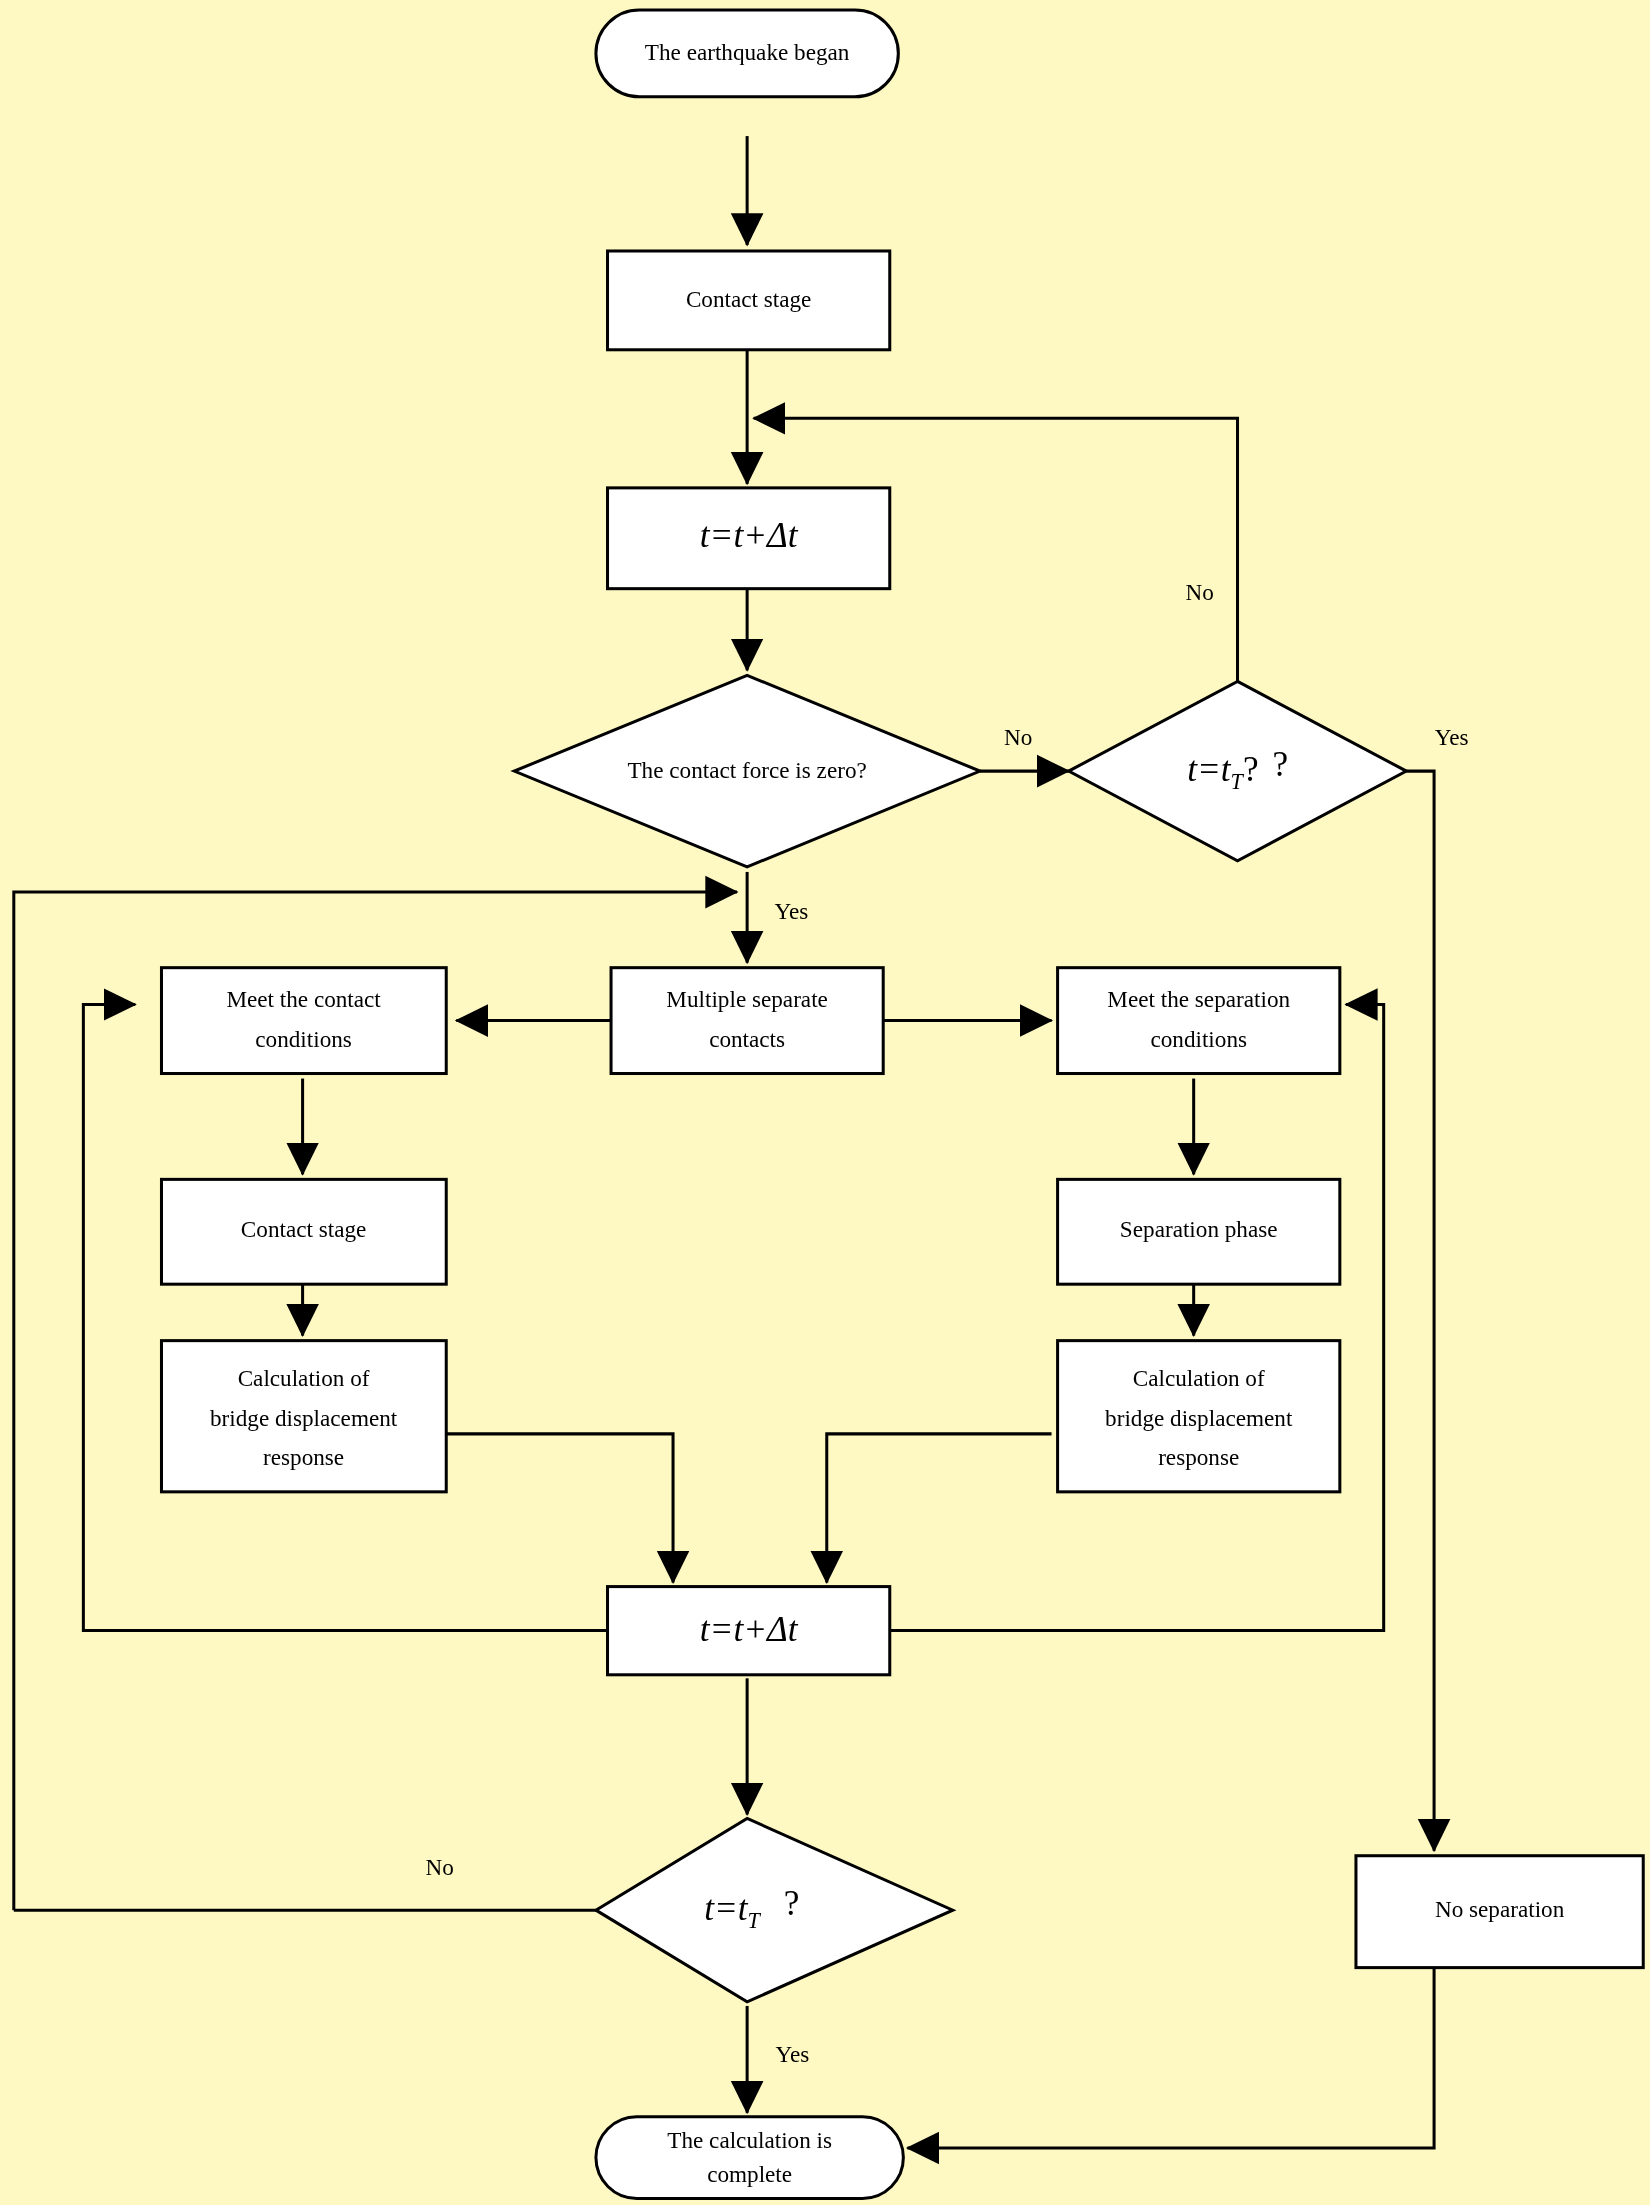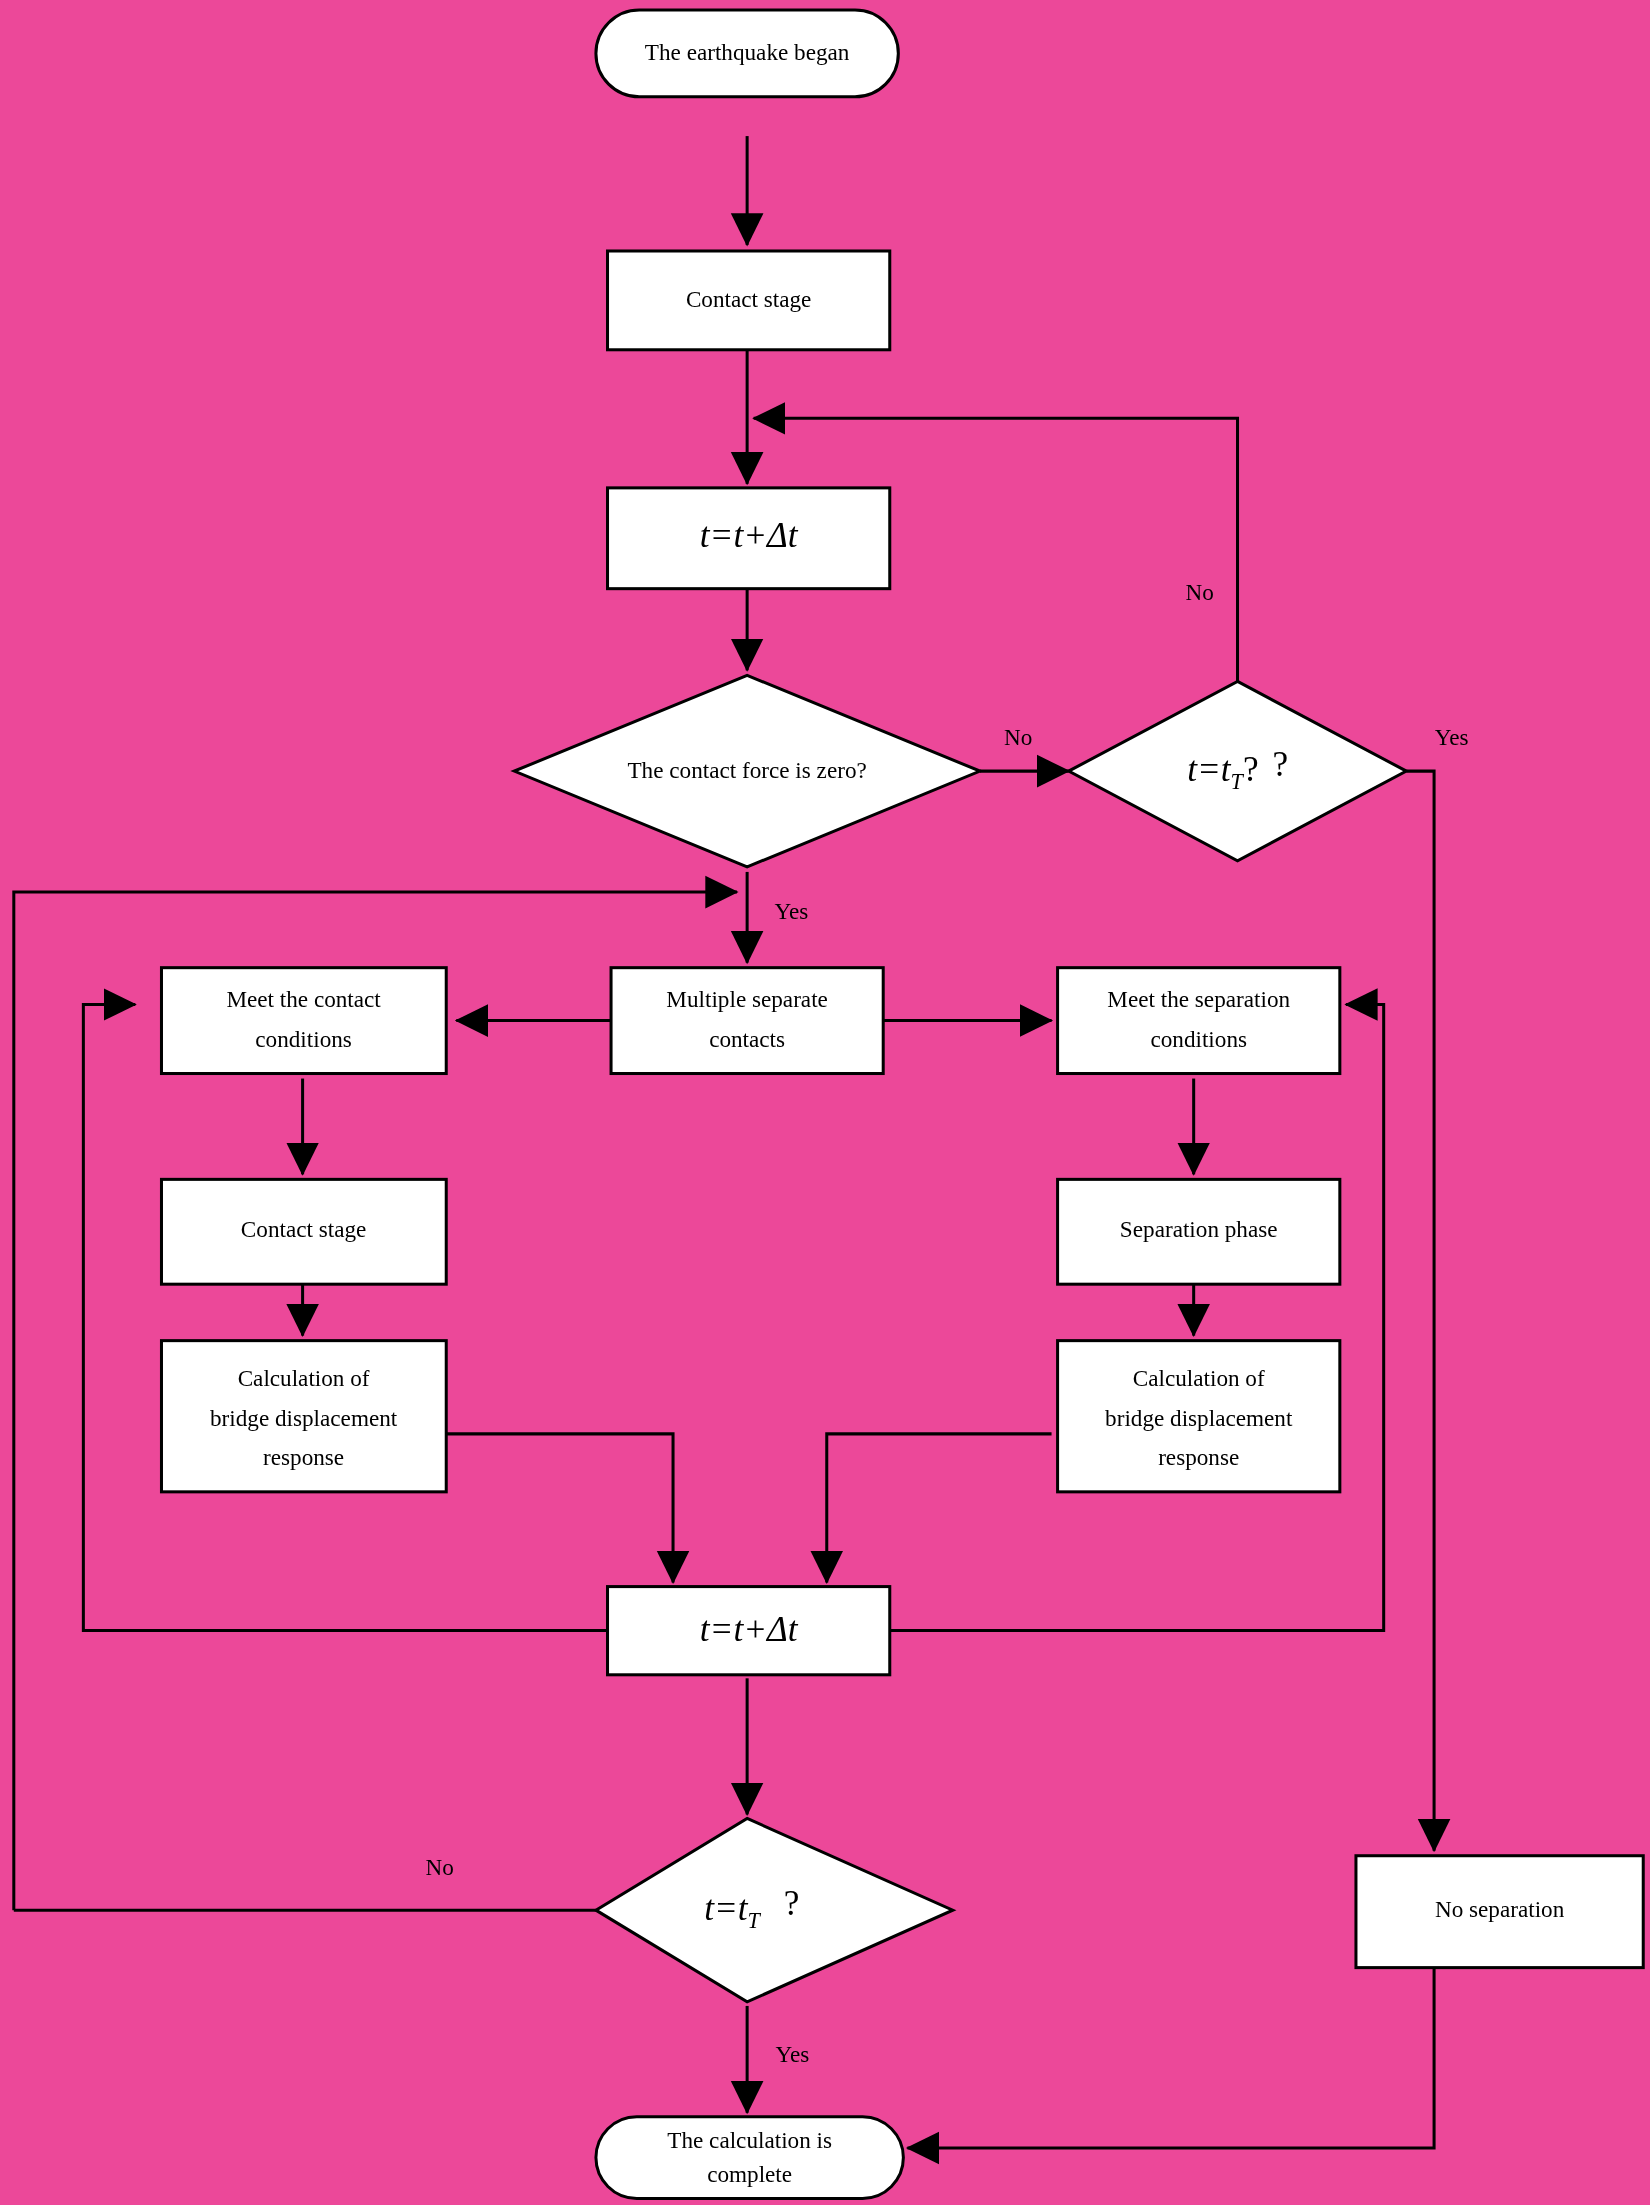--- a/index.html
+++ b/index.html
@@ -1,17 +1,17 @@
 <!DOCTYPE html>
 <html style="font-size:8px"><head>
 <meta charset="utf-8">
 <style>
   html,body{margin:0;padding:0;background:#ffffff;}
   body{font-family:"Liberation Serif", serif;}
-  #stage{position:relative;width:1651px;height:2205px;background:#ec4899;overflow:hidden;}
+  #stage{position:relative;width:1651px;height:2205px;background:#fef9c3;overflow:hidden;}
   svg{display:block;}
   .nodeText{font-family:"Liberation Serif", serif; fill:#000; text-anchor:middle; dominant-baseline:middle;}
   .t-body{font-size:46px;}
   .t-edge{font-size:46px;}
   .t-math{font-size:70px; font-style:italic;}
   .t-mathsub{font-size:44px; font-style:italic;}
   .shape{fill:#ffffff;stroke:#000000;stroke-width:6;}
   .conn{stroke:#000000;stroke-width:6;fill:none;}
 </style>
 </head>

